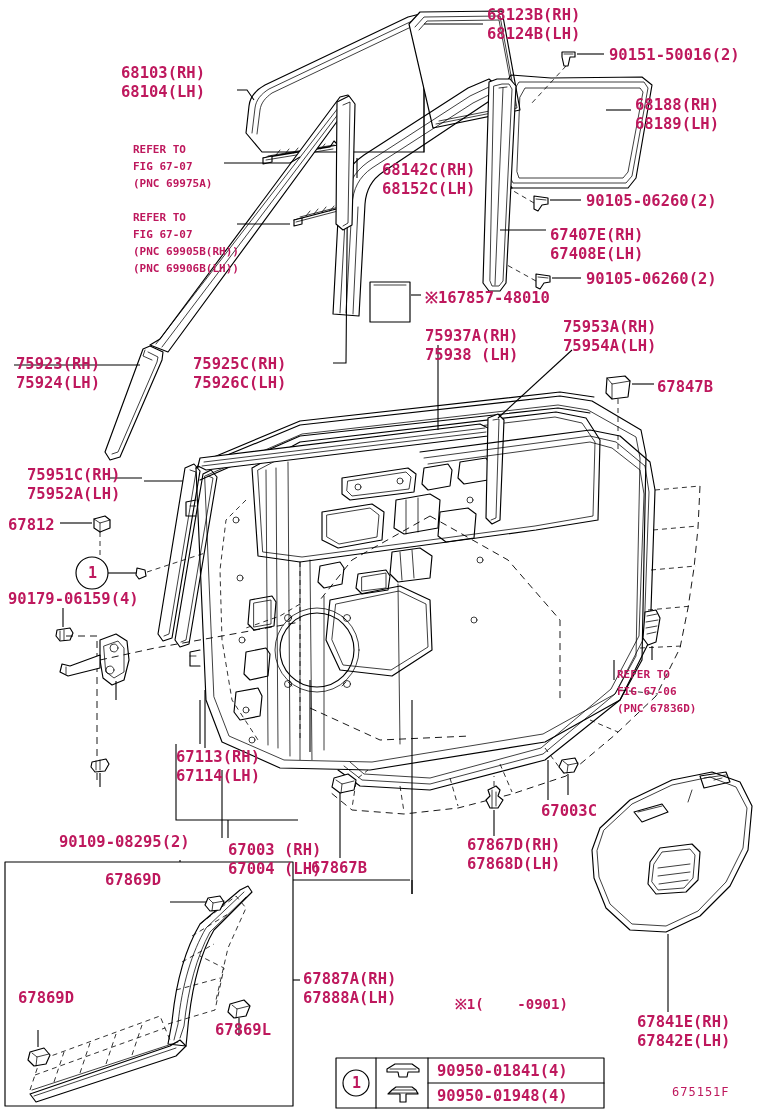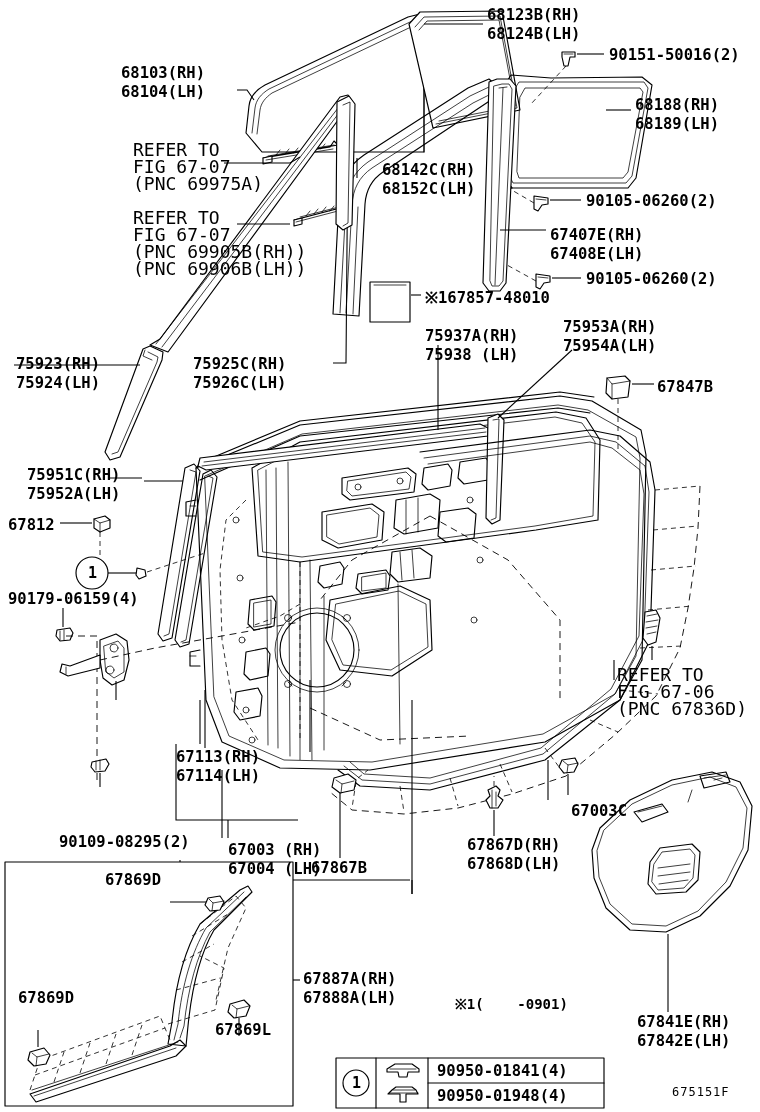--- a/index.html
+++ b/index.html
@@ -10,27 +10,27 @@
     overflow:hidden;
     font-family:"DejaVu Sans Mono","Liberation Mono",monospace;
   }
   #art{position:absolute;left:0;top:0;width:760px;height:1112px;}
   .lbl{
     position:absolute;
     font-family:"DejaVu Sans Mono","Liberation Mono",monospace;
     font-weight:bold;
     font-size:15.5px;
     line-height:19px;
-    color:#000000;
+    color:#be185d;
     white-space:pre;
     letter-spacing:0px;
   }
   .lbl.sm{font-size:14px;line-height:17px;}
   .lbl.tiny{font-size:12px;line-height:15px;font-weight:normal;letter-spacing:1px;}
-  .lbl.note{font-size:18px;line-height:17px;font-weight:normal;}
+  .lbl.note{font-size:11px;line-height:17px;font-weight:bold;}
 </style>
 </head>
 <body>
 
 <div id="page">
 
   <svg id="art" viewBox="0 0 760 1112" xmlns="http://www.w3.org/2000/svg">
     <defs>
       <style>
         .s{fill:none;stroke:#000;stroke-width:1.15;stroke-linejoin:round;stroke-linecap:round;}
@@ -468,21 +468,21 @@
   <div class="lbl" style="left:8px;top:516px;">67812</div>
   <div class="lbl" style="left:8px;top:590px;">90179-06159(4)</div>
   <div class="lbl note" style="left:617px;top:666px;">REFER TO
 FIG 67-06
 (PNC 67836D)</div>
   <div class="lbl" style="left:176px;top:748px;">67113(RH)
 67114(LH)</div>
   <div class="lbl" style="left:47px;top:833px;margin-left:12px;">90109-08295(2)</div>
   <div class="lbl" style="left:228px;top:841px;">67003 (RH)
 67004 (LH)</div>
-  <div class="lbl" style="left:571px;top:802px;">67003C</div>
+  <div class="lbl" style="left:541px;top:802px;">67003C</div>
   <div class="lbl" style="left:311px;top:859px;">67867B</div>
   <div class="lbl" style="left:467px;top:836px;">67867D(RH)
 67868D(LH)</div>
   <div class="lbl" style="left:637px;top:1013px;">67841E(RH)
 67842E(LH)</div>
   <div class="lbl" style="left:105px;top:871px;">67869D</div>
   <div class="lbl" style="left:303px;top:970px;">67887A(RH)
 67888A(LH)</div>
   <div class="lbl" style="left:18px;top:989px;">67869D</div>
   <div class="lbl" style="left:215px;top:1021px;">67869L</div>

